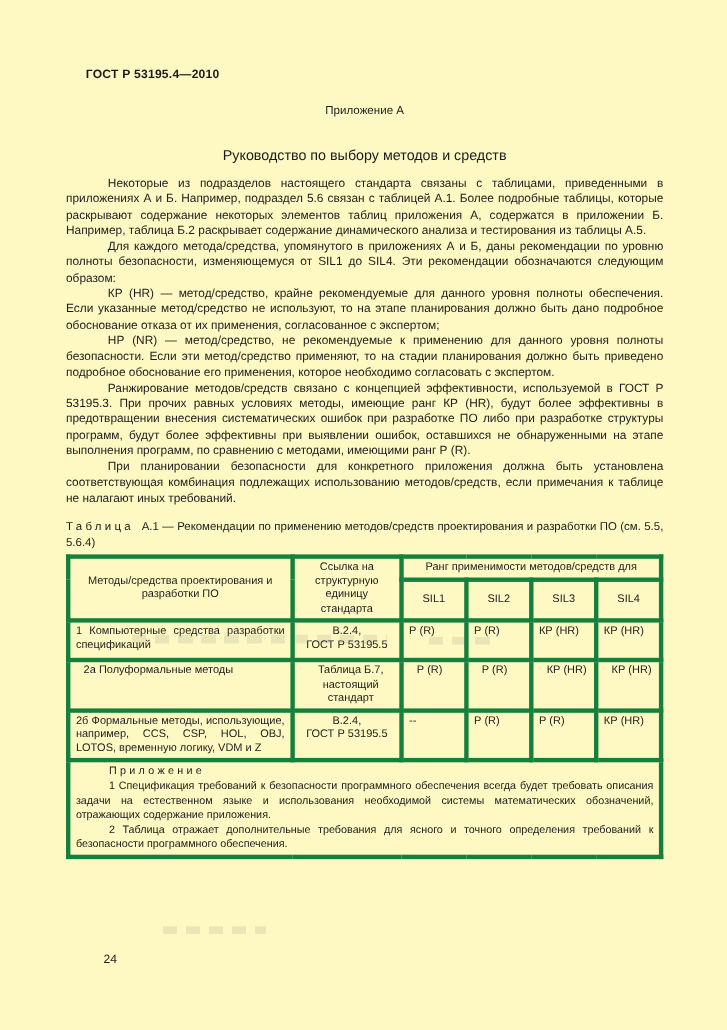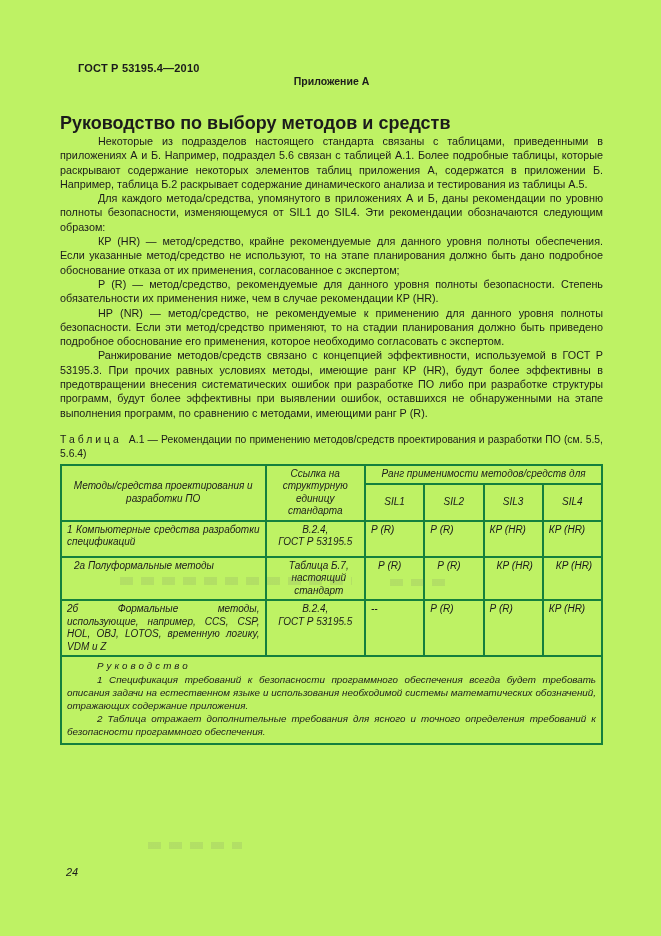--- a/index.html
+++ b/index.html
@@ -1,73 +1,74 @@
 <!DOCTYPE html>
 <html lang="ru"><head>
 <meta charset="utf-8">
 <style>
   html,body{margin:0;padding:0;background:#888;}
   .page{
     position:relative;
     width:661px;height:936px;
-    background:#bef264;
+    background:#fef9c3;
     font-family:"Liberation Sans", sans-serif;
     color:#1b1b1b;
     overflow:hidden;
     margin:0 auto;
     box-sizing:border-box;
   }
   .content{
     position:relative;
     margin:0 58px 0 60px;
     padding-top:62px;
   }
   .gost-header{
     margin:0 0 0 18px;
     font-size:11px;
     font-weight:bold;
     letter-spacing:.2px;
   }
   .appendix{
+    margin-top:20px;
     text-align:center;
     font-size:10.5px;
-    font-weight:bold;
+    font-weight:normal;
     line-height:15px;
   }
   .doc-title{
     margin-top:24px;
-    text-align:left;
-    font-size:18px;
-    font-weight:bold;
+    text-align:center;
+    font-size:13px;
+    font-weight:normal;
   }
   .body-text{
+    margin-top:12px;
     font-size:10.8px;
     line-height:14.3px;
     text-align:justify;
   }
   .body-text p{margin:0;text-indent:38px;}
   .table-caption{
     margin:13px 0 3px 0;
     font-size:10.4px;
     line-height:14px;
     text-align:justify;
   }
   .cap-word{letter-spacing:3px;margin-right:4px;}
   table.gost{
     width:100%;
     border-collapse:collapse;
     border:2px solid #1b1b1b;
     font-size:10px;
     table-layout:fixed;
   }
   table.gost th, table.gost td{
-    border:2px solid #15803d;
+    border:4px solid #15803d;
     padding:2px 5px;
     box-sizing:border-box;
-    font-style:italic;
   }
   table.gost th{
     font-weight:normal;
     text-align:center;
     vertical-align:middle;
     line-height:12.5px;
   }
   th.group-hd{height:15px;}
   tr.sil-row th{height:37px;margin-left:34px;}
   td.method-cell{
@@ -100,24 +101,23 @@
     text-align:justify;
   }
   .notes-label{
     margin:0;
     text-indent:30px;
     letter-spacing:3px;
   }
   .notes-cell p.note{margin:0;text-indent:30px;}
   .page-number{
     position:absolute;
-    left:66px;
+    left:94px;
     top:866px;
     font-size:11px;
-    font-style:italic;
   }
   
   .artifact{
     position:absolute;
     background:repeating-linear-gradient(90deg, rgba(110,110,110,.30) 0 13px, rgba(0,0,0,0) 13px 21px);
     filter:blur(.7px);
     opacity:.45;
     pointer-events:none;
   }
   .artifact.a1{left:120px;top:577px;width:232px;height:8px;}
@@ -136,23 +136,23 @@
     <div class="appendix">
       <div>Приложение А</div>
     </div>
 
     <div class="doc-title">Руководство по выбору методов и средств</div>
 
     <div class="body-text">
       <p>Некоторые из подразделов настоящего стандарта связаны с таблицами, приведенными в приложениях А и Б. Например, подраздел 5.6 связан с таблицей А.1. Более подробные таблицы, которые раскрывают содержание некоторых элементов таблиц приложения А, содержатся в приложении Б. Например, таблица Б.2 раскрывает содержание динамического анализа и тестирования из таблицы А.5.</p>
       <p>Для каждого метода/средства, упомянутого в приложениях А и Б, даны рекомендации по уровню полноты безопасности, изменяющемуся от SIL1 до SIL4. Эти рекомендации обозначаются следующим образом:</p>
       <p>КР (HR) — метод/средство, крайне рекомендуемые для данного уровня полноты обеспечения. Если указанные метод/средство не используют, то на этапе планирования должно быть дано подробное обоснование отказа от их применения, согласованное с экспертом;</p>
-      <p>Р (R) — метод/средство, рекомендуемые для данного уровня полноты безопасности. Степень обязательности их применения ниже, чем в случае рекомендации КР (HR).</p>
       <p>НР (NR) — метод/средство, не рекомендуемые к применению для данного уровня полноты безопасности. Если эти метод/средство применяют, то на стадии планирования должно быть приведено подробное обоснование его применения, которое необходимо согласовать с экспертом.</p>
       <p>Ранжирование методов/средств связано с концепцией эффективности, используемой в ГОСТ Р 53195.3. При прочих равных условиях методы, имеющие ранг КР (HR), будут более эффективны в предотвращении внесения систематических ошибок при разработке ПО либо при разработке структуры программ, будут более эффективны при выявлении ошибок, оставшихся не обнаруженными на этапе выполнения программ, по сравнению с методами, имеющими ранг Р (R).</p>
+      <p>При планировании безопасности для конкретного приложения должна быть установлена соответствующая комбинация подлежащих использованию методов/средств, если примечания к таблице не налагают иных требований.</p>
     </div>
 
     <p class="table-caption">
       <span class="cap-word">Таблица</span>
       <span>А.1 — Рекомендации по применению методов/средств проектирования и разработки ПО (см. 5.5, 5.6.4)</span>
     </p>
 
     <table class="gost">
       <colgroup>
         <col style="width:37.8%">
@@ -198,21 +198,21 @@
           <td class="method-cell">2б Формальные методы, использующие, например, CCS, CSP, HOL, OBJ, LOTOS, временную логику, VDM и Z</td>
           <td class="ref-cell">В.2.4,
 ГОСТ Р 53195.5</td>
           <td class="val-cell">--</td>
           <td class="val-cell">Р (R)</td>
           <td class="val-cell">Р (R)</td>
           <td class="val-cell">КР (HR)</td>
         </tr>
         <tr>
           <td class="notes-cell" colspan="6">
-            <p class="notes-label">Руководство</p>
+            <p class="notes-label">Приложение</p>
             <p class="note">1 Спецификация требований к безопасности программного обеспечения всегда будет требовать описания задачи на естественном языке и использования необходимой системы математических обозначений, отражающих содержание приложения.</p>
             <p class="note">2 Таблица отражает дополнительные требования для ясного и точного определения требований к безопасности программного обеспечения.</p>
           </td>
         </tr>
       </tbody>
     </table>
 
   </div>
 
   <div class="artifact a1"></div>

